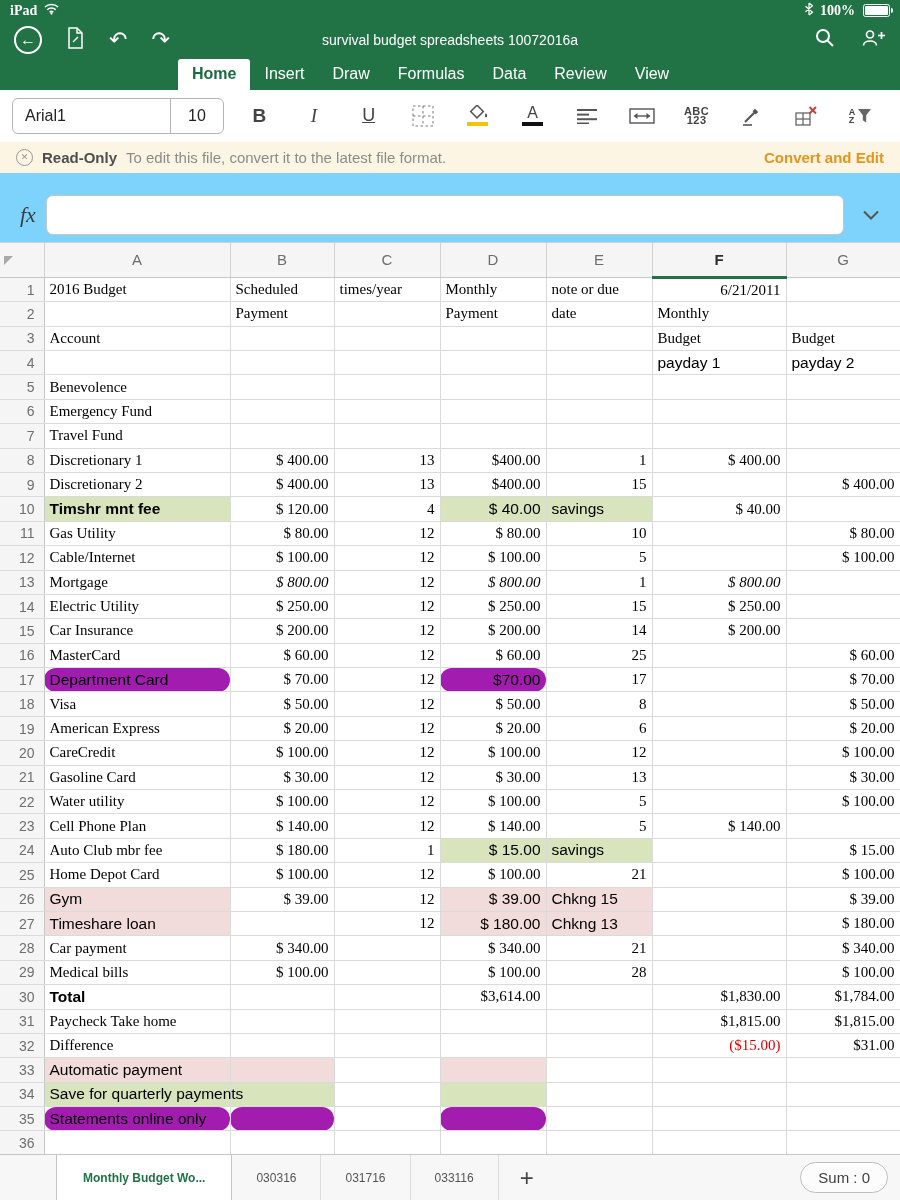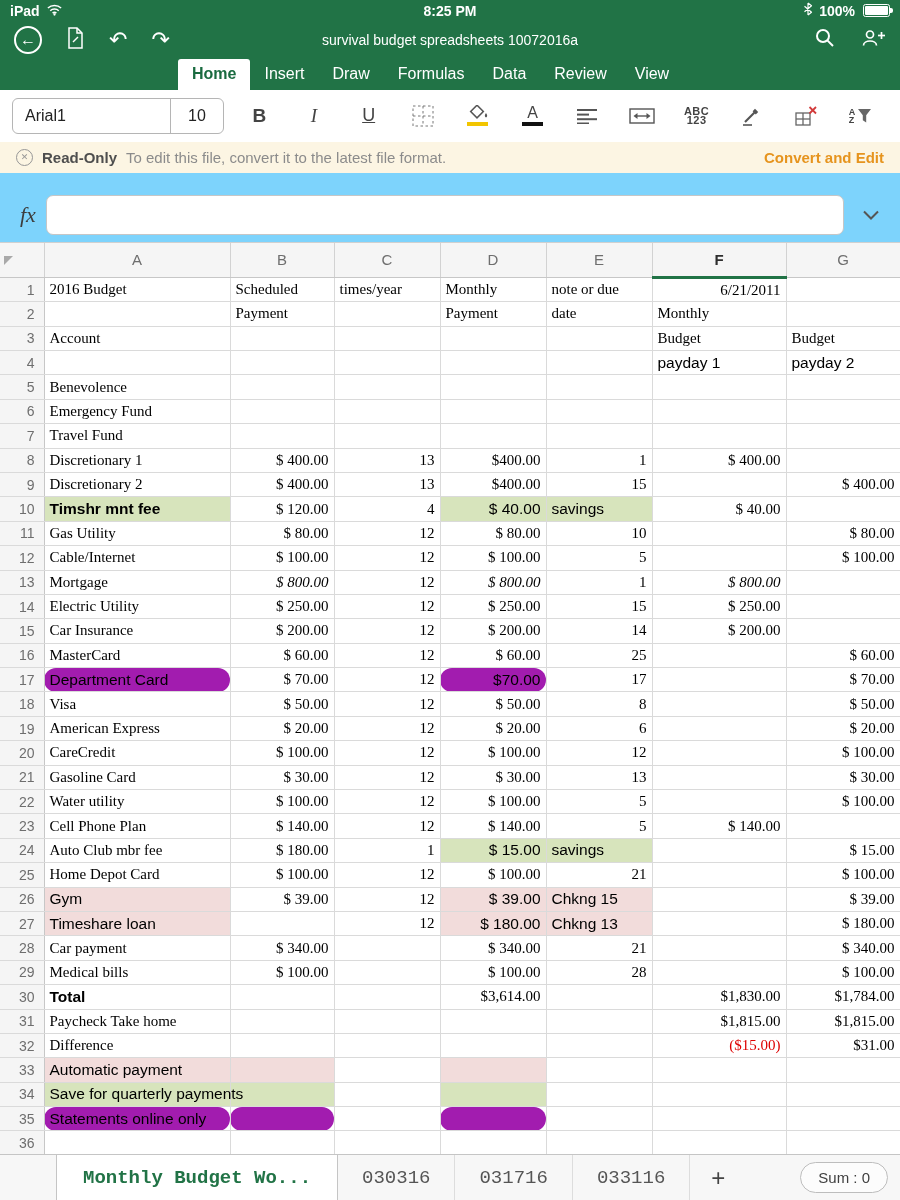--- a/index.html
+++ b/index.html
@@ -1,20 +1,20 @@
 <!DOCTYPE html>
 <html><head>
 <meta charset="utf-8">
 <style>
   html,body{margin:0;padding:0;overflow:hidden;background:#fff;}
   body{width:900px;height:1200px;font-family:"Liberation Sans",sans-serif;-webkit-font-smoothing:antialiased;}
   .app{width:900px;height:1200px;display:flex;flex-direction:column;}
 
   
-  .statusbar{height:22px;background:#217346;color:#fff;display:flex;align-items:center;padding:0 10px;font-size:14px;}
+  .statusbar{height:22px;background:#217346;color:#fff;display:flex;align-items:center;padding:0 10px;font-size:14px;font-family:Liberation Serif, serif;}
   .sb-left,.sb-right{display:flex;align-items:center;gap:6px;flex:1;}
   .sb-right{justify-content:flex-end;}
   .sb-center{flex:1;text-align:center;font-weight:bold;font-size:14px;}
   .sb-dev{font-weight:bold;}
   .bat{width:25px;height:11px;border:1px solid #fff;border-radius:2.5px;position:relative;margin-left:2px;}
   .bat-fill{position:absolute;left:1px;top:1px;bottom:1px;right:1px;background:#fff;border-radius:1px;}
   .bat-nub{position:absolute;right:-4px;top:3px;width:2.5px;height:5px;background:#fff;border-radius:0 2px 2px 0;}
 
   
   .toolbar{height:36px;background:#217346;display:flex;align-items:center;padding:0 14px;position:relative;color:#fff;}
@@ -75,21 +75,21 @@
   td.b{font-weight:bold;}
   td.i{font-style:italic;}
   td.hg{background:#d7e4bc;}
   td.hp{background:#f2dcdb;}
   td.hb{background:#a21caf;border-radius:12px;}
   td.red{color:#dd0000;}
   td.ov{overflow:visible;position:relative;z-index:2;}
 
   
   .sheetbar{height:46px;background:#f7f7f7;border-top:1px solid #c5c5c5;display:flex;align-items:stretch;padding-left:56px;box-sizing:border-box;}
-  .stab{display:flex;align-items:center;justify-content:center;font-size:19px;color:#555;padding:0 24px;border-right:1px solid #ddd;white-space:nowrap;font-family:Liberation Mono, monospace;}
+  .stab{display:flex;align-items:center;justify-content:center;font-size:12px;color:#555;padding:0 24px;border-right:1px solid #ddd;white-space:nowrap;}
   .stab.active{background:#fff;color:#217346;font-weight:bold;border-left:1px solid #c5c5c5;border-right:1px solid #c5c5c5;padding:0 26px;}
   .addsheet{display:flex;align-items:center;justify-content:center;width:56px;font-size:24px;color:#444;}
   .sumpill{margin-left:auto;align-self:center;margin-right:12px;padding:6px 17px;border:1px solid #bdbdbd;border-radius:17px;background:#fcfcfc;color:#3f3f3f;font-size:15px;}
 </style>
 </head>
 <body>
 
 <div class="app">
 
   <div class="statusbar">
@@ -97,21 +97,20 @@
       <span class="sb-dev">iPad</span>
       <span>
         <svg width="17" height="13" viewBox="0 0 18 13">
           <path d="M2 5 A10 10 0 0 1 16 5" stroke="#fff" stroke-width="1.6" fill="none"></path>
           <path d="M4.5 7.8 A6.5 6.5 0 0 1 13.5 7.8" stroke="#fff" stroke-width="1.6" fill="none"></path>
           <path d="M7 10.4 A3 3 0 0 1 11 10.4" stroke="#fff" stroke-width="1.6" fill="none"></path>
           <circle cx="9" cy="11.8" r="1.2" fill="#fff"></circle>
         </svg>
       </span>
     </div>
-    <div class="sb-center">8:25 PM</div>
     <div class="sb-right">
       <span>
         <svg width="10" height="14" viewBox="0 0 10 14">
           <path d="M5 1 L5 13 M5 1 L8.5 3.8 L1.5 9.8 M5 13 L8.5 10.2 L1.5 4.2" stroke="#fff" stroke-width="1.2" fill="none" stroke-linejoin="round"></path>
         </svg>
       </span>
       <span style="font-weight:bold">100%</span>
       <span class="bat">
           <span class="bat-fill"></span>
           <span class="bat-nub"></span>

